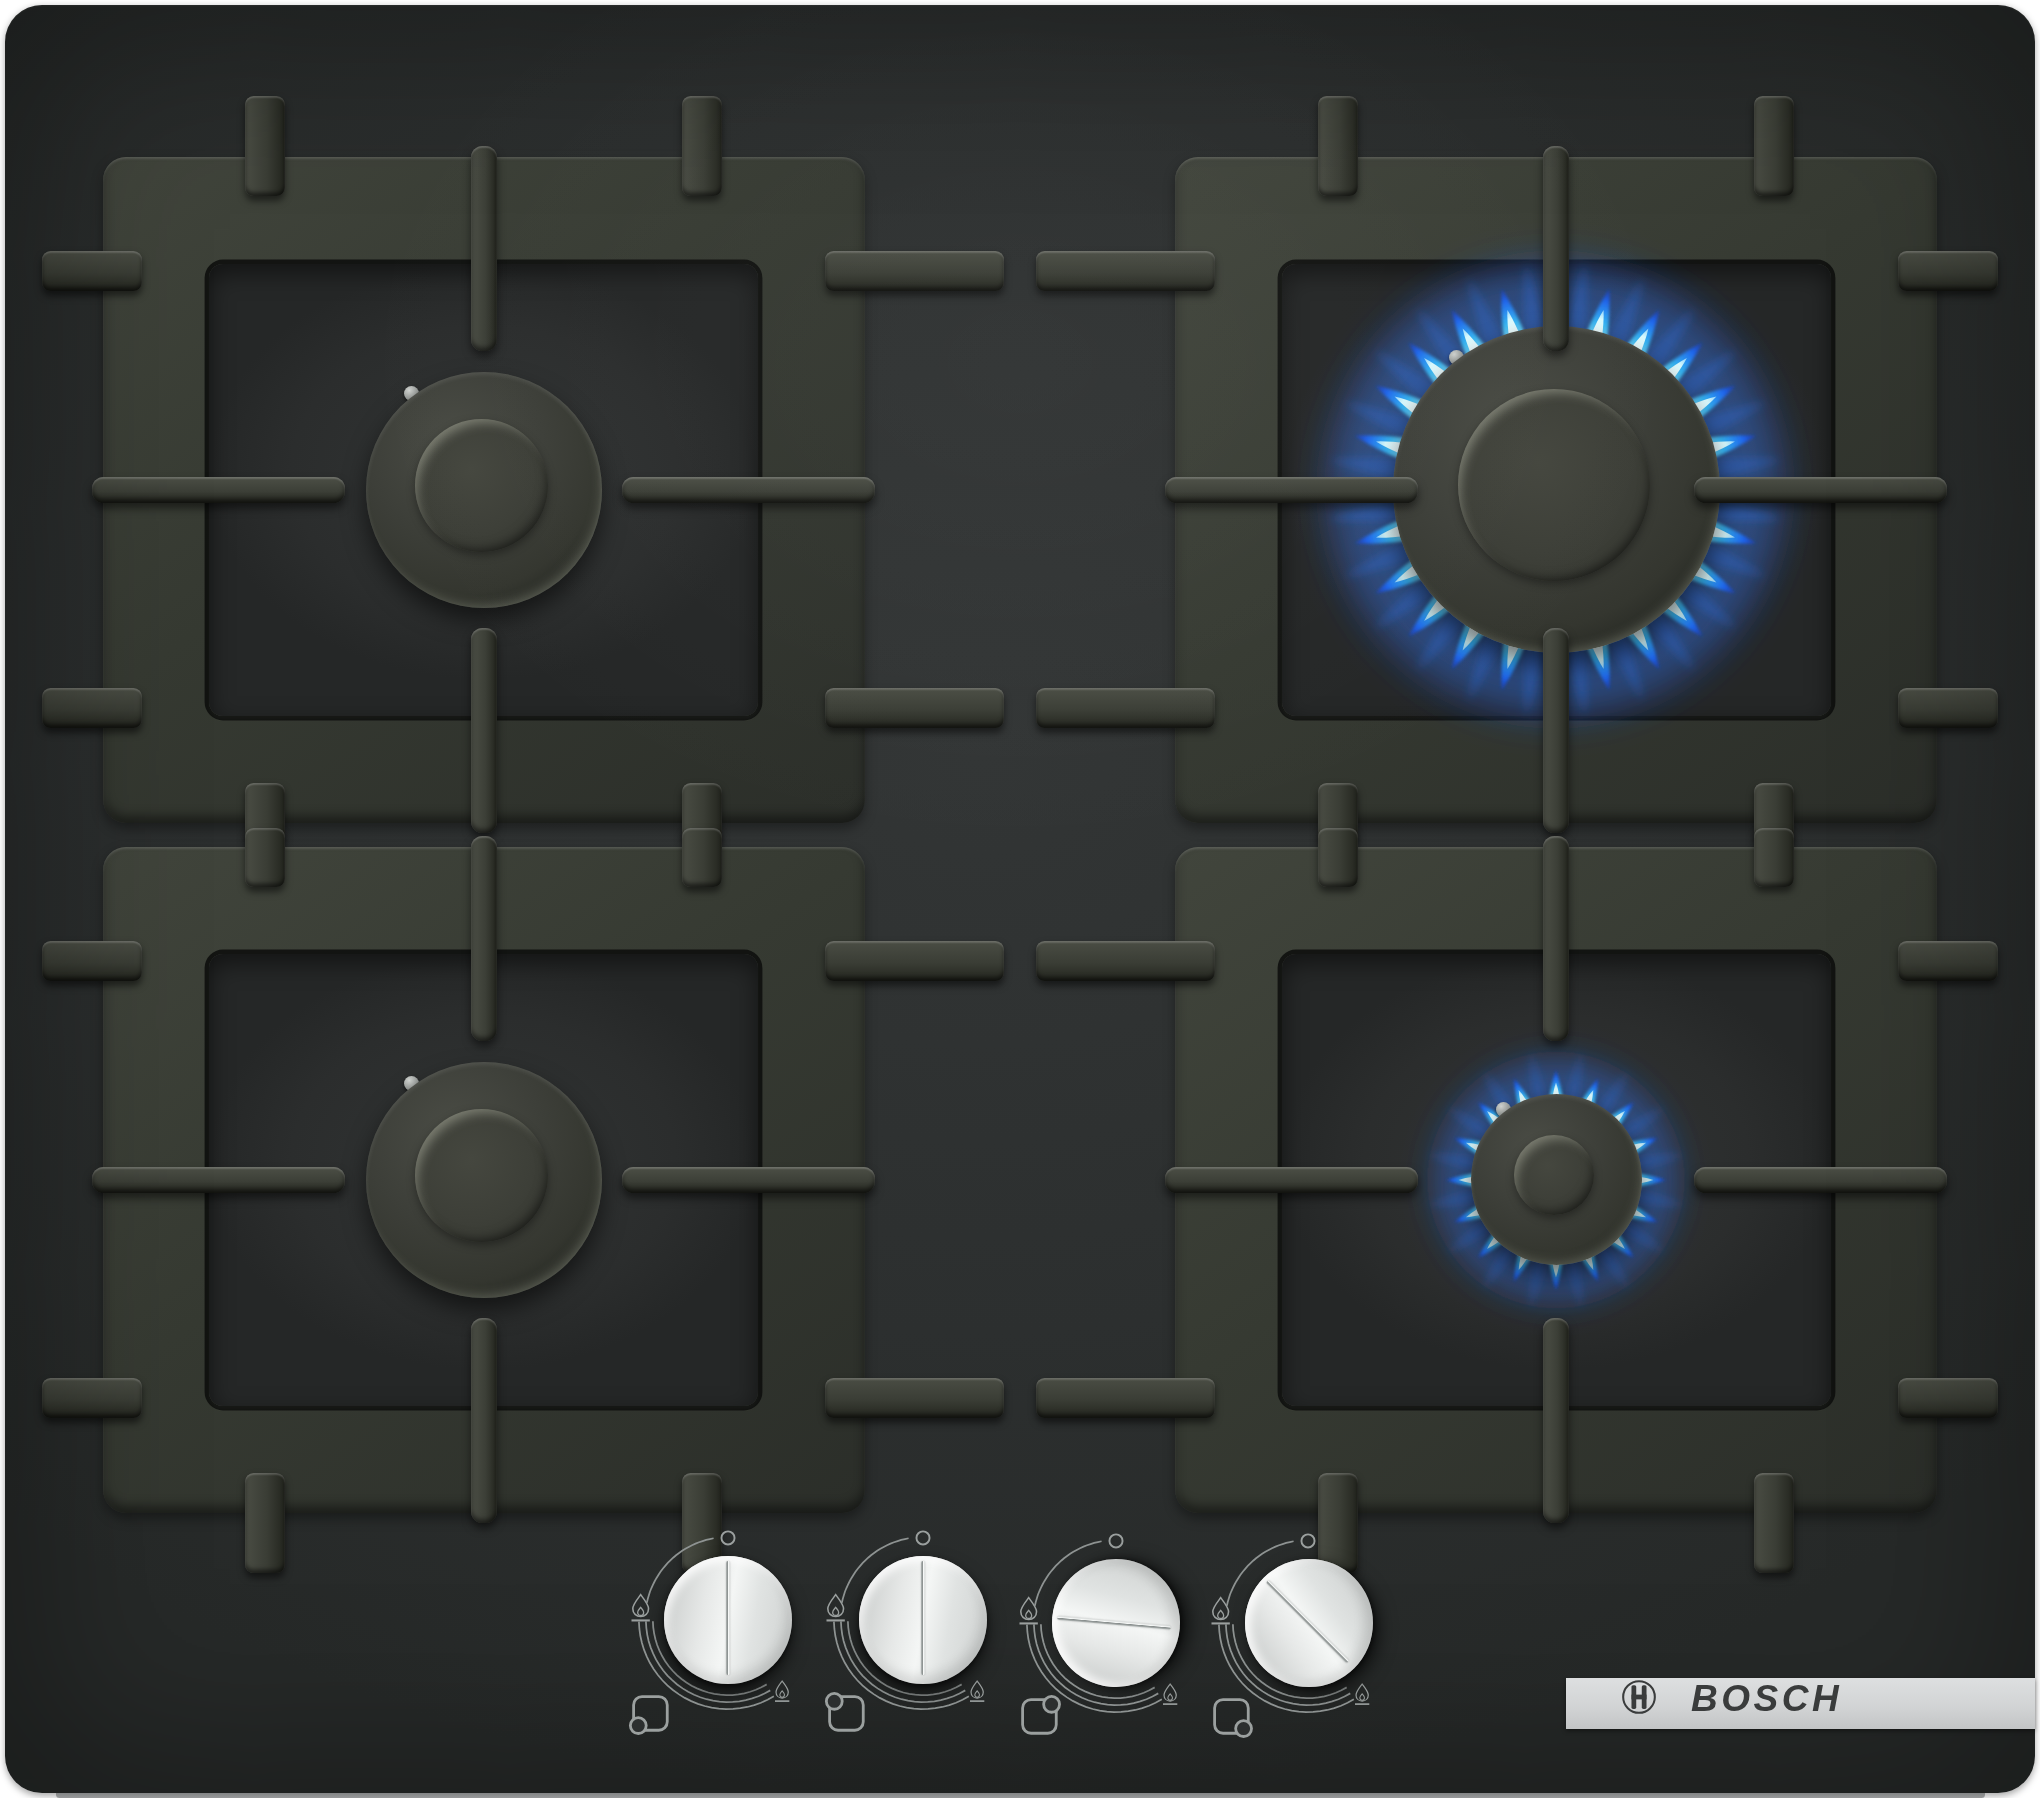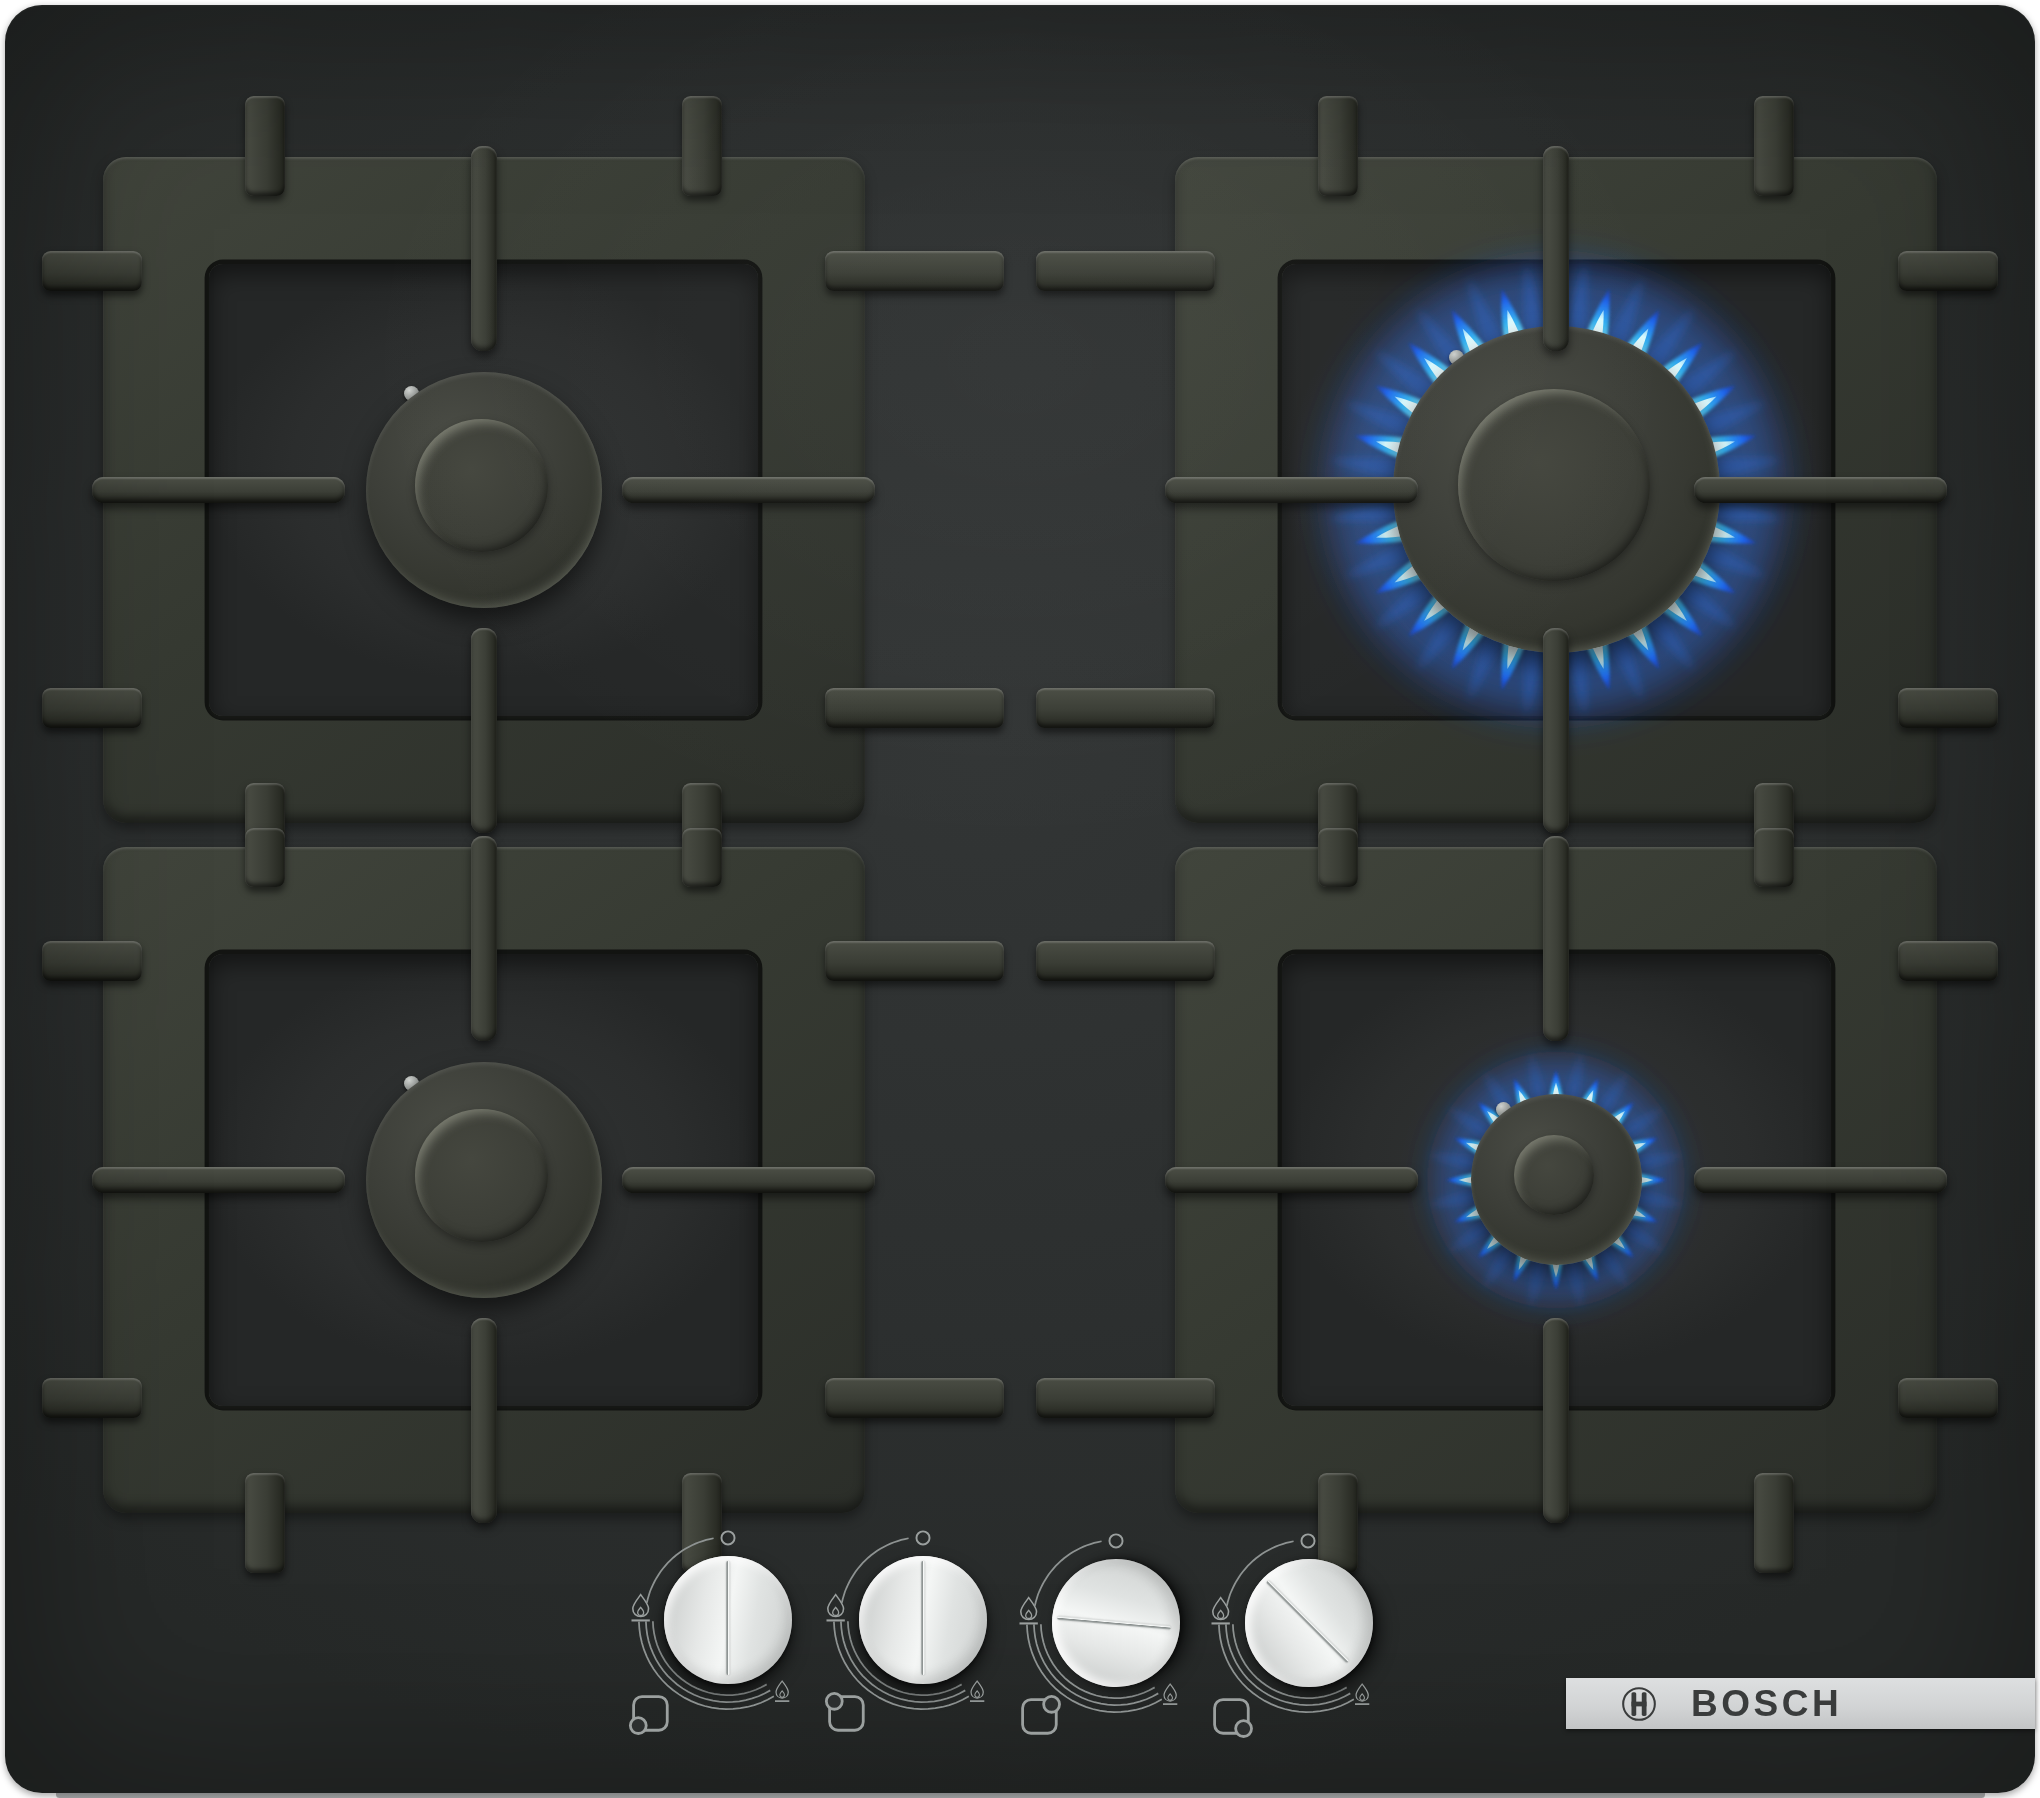--- a/index.html
+++ b/index.html
@@ -47,21 +47,21 @@
        box-shadow:0 8.7px 17.5px rgba(0,0,0,.6), 0 2.6px 5.2px rgba(0,0,0,.5),
                   inset -4.4px -7px 12.2px rgba(0,0,0,.13), inset 3.5px 5.2px 8.7px rgba(255,255,255,.85);}
   .knob-indicator{position:absolute;border-radius:2.6px;
        background:linear-gradient(90deg,#b4b9b8 0%,#878d8c 45%,#f7f9f8 62%,#d6d9d8 100%);
        box-shadow:0 0 1.7px rgba(0,0,0,.25);}
   .sheen{position:absolute;left:0;top:0;width:100%;height:100%;pointer-events:none;border-radius:37px;
        background:radial-gradient(1135px 830px at 50% 20%, rgba(255,255,255,.035), rgba(255,255,255,0) 60%);
        box-shadow:inset 0 0 166px 26px rgba(0,0,0,.34);}
   #badge{position:absolute;left:1566px;top:1678px;width:469px;height:51px;
        background:linear-gradient(180deg,#dddfe0 0%,#d2d4d5 55%,#c3c5c6 100%);
-       display:flex;align-items:center;box-shadow:0 1.7px 4.4px rgba(0,0,0,.4);}
+       display:flex;align-items:flex-start;box-shadow:0 1.7px 4.4px rgba(0,0,0,.4);font-style:italic;}
   #badge-text{font-size:37px;font-weight:bold;letter-spacing:3.5px;color:#3a3c3c;margin-left:33px;}
   #badge svg{margin-left:54px;}
   svg{display:block;}
 </style>
 </head>
 <body>
 
 <div id="stage">
   <div id="glass-edge"></div>
   <div id="hob">

